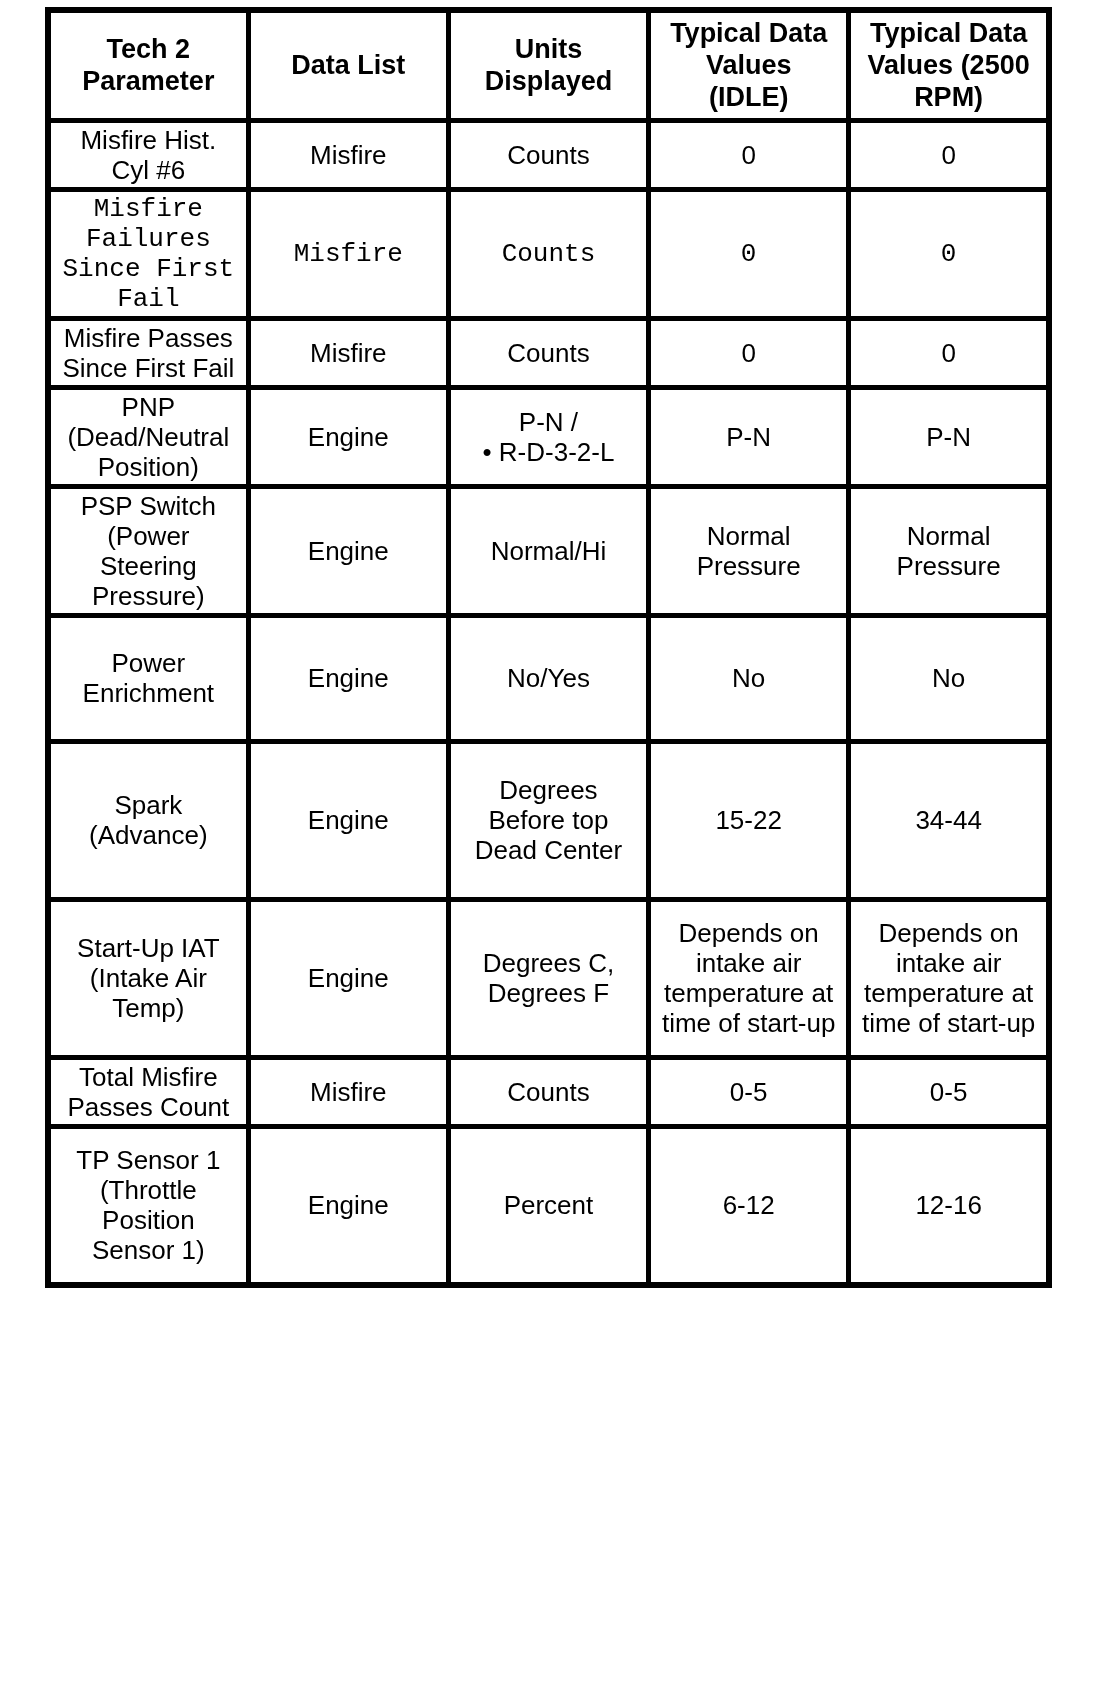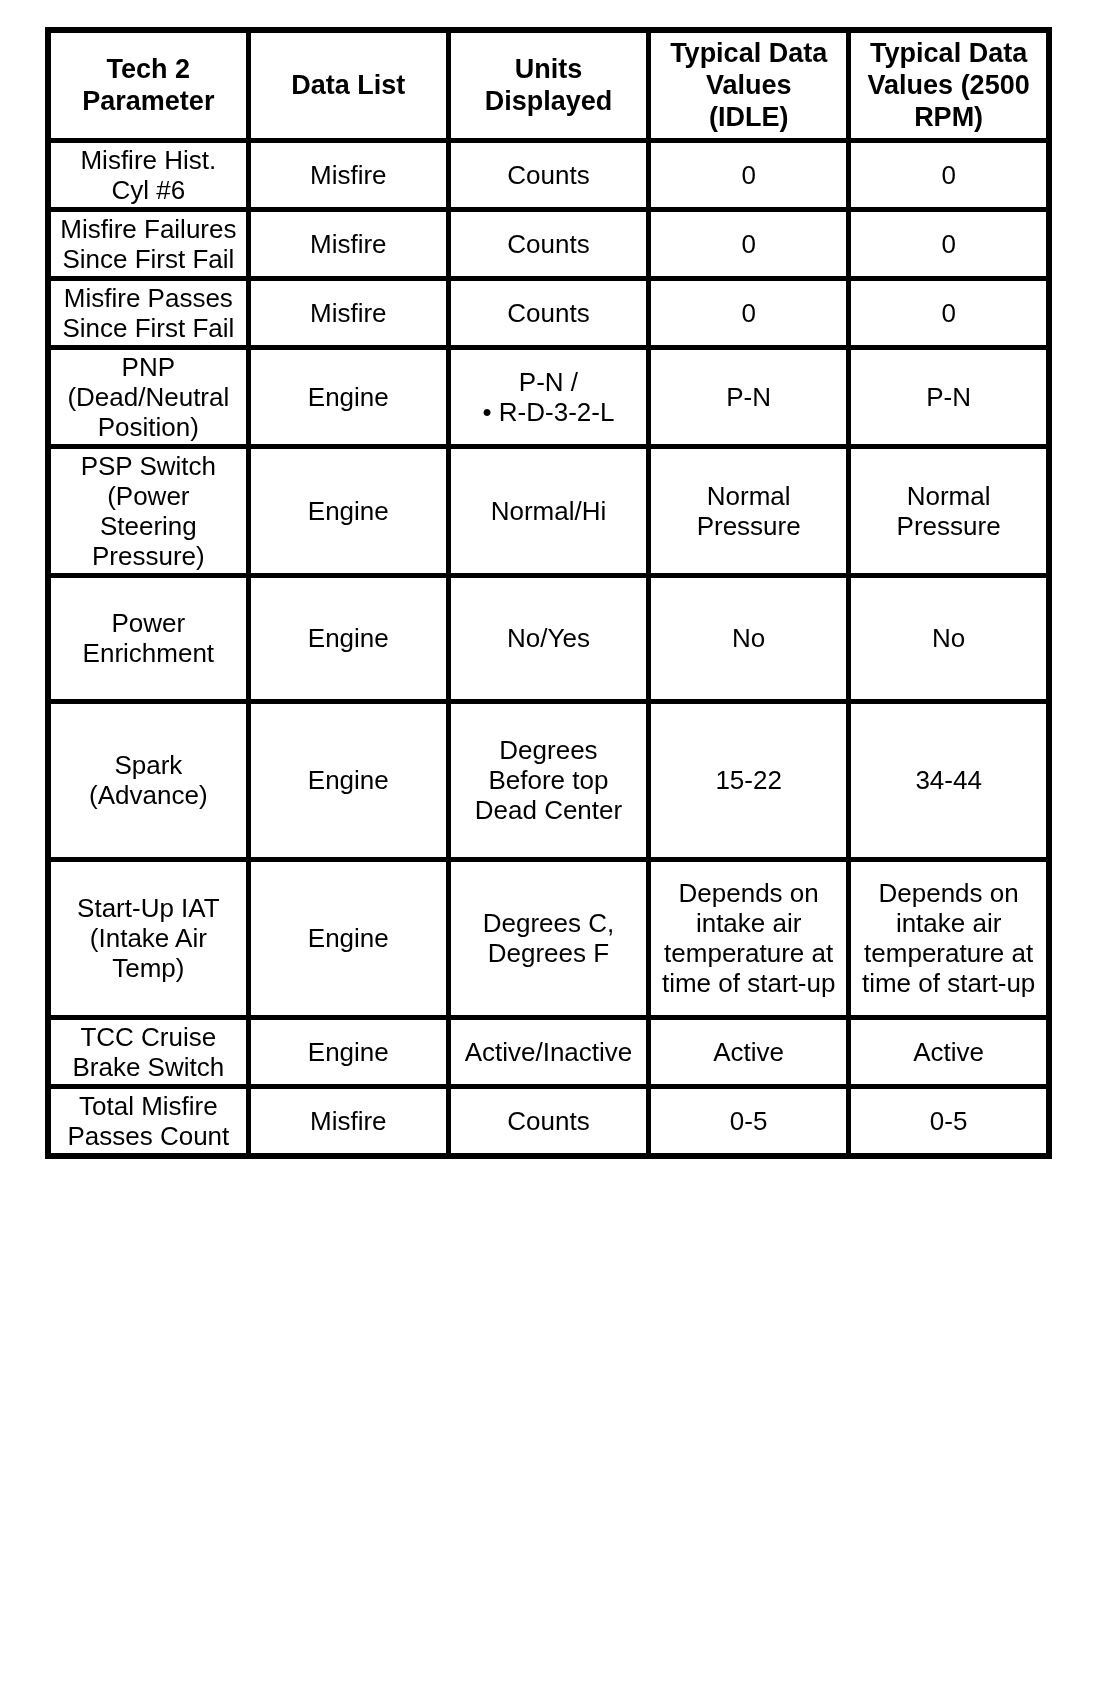--- a/index.html
+++ b/index.html
@@ -10,21 +10,21 @@
   body {
     width: 1120px;
     height: 1694px;
     position: relative;
     overflow: hidden;
     font-family: "Liberation Sans", sans-serif;
   }
   .table-wrap {
     position: absolute;
     left: 45px;
-    top: 27px;
+    top: 7px;
     width: 1007px;
     height: 1619px;
     overflow: hidden;
   }
   table.tech2 {
     border-collapse: collapse;
     table-layout: fixed;
     width: 1007px;
     color: #000000;
     border: 6px solid #000000;
@@ -79,21 +79,21 @@
     </thead>
     <tbody>
       <tr style="height:69px;">
         <td>Misfire Hist.
 Cyl #6</td>
         <td>Misfire</td>
         <td>Counts</td>
         <td>0</td>
         <td>0</td>
       </tr>
-      <tr style="height:67px;">
+      <tr style="height:67px;font-family:Liberation Mono, monospace;">
         <td>Misfire Failures
 Since First Fail</td>
         <td>Misfire</td>
         <td>Counts</td>
         <td>0</td>
         <td>0</td>
       </tr>
       <tr style="height:69px;">
         <td>Misfire Passes
 Since First Fail</td>
@@ -151,31 +151,33 @@
 Degrees F</td>
         <td>Depends on
 intake air
 temperature at
 time of start-up</td>
         <td>Depends on
 intake air
 temperature at
 time of start-up</td>
       </tr>
-      <tr style="height:67px;">
-        <td>TCC Cruise
-Brake Switch</td>
-        <td>Engine</td>
-        <td>Active/Inactive</td>
-        <td>Active</td>
-        <td>Active</td>
-      </tr>
       <tr style="height:68px;">
         <td>Total Misfire
 Passes Count</td>
         <td>Misfire</td>
         <td>Counts</td>
         <td>0-5</td>
         <td>0-5</td>
       </tr>
+      <tr style="height:159px;">
+        <td>TP Sensor 1
+(Throttle
+Position
+Sensor 1)</td>
+        <td>Engine</td>
+        <td>Percent</td>
+        <td>6-12</td>
+        <td>12-16</td>
+      </tr>
     </tbody>
   </table>
 </div>
 
 </body></html>

